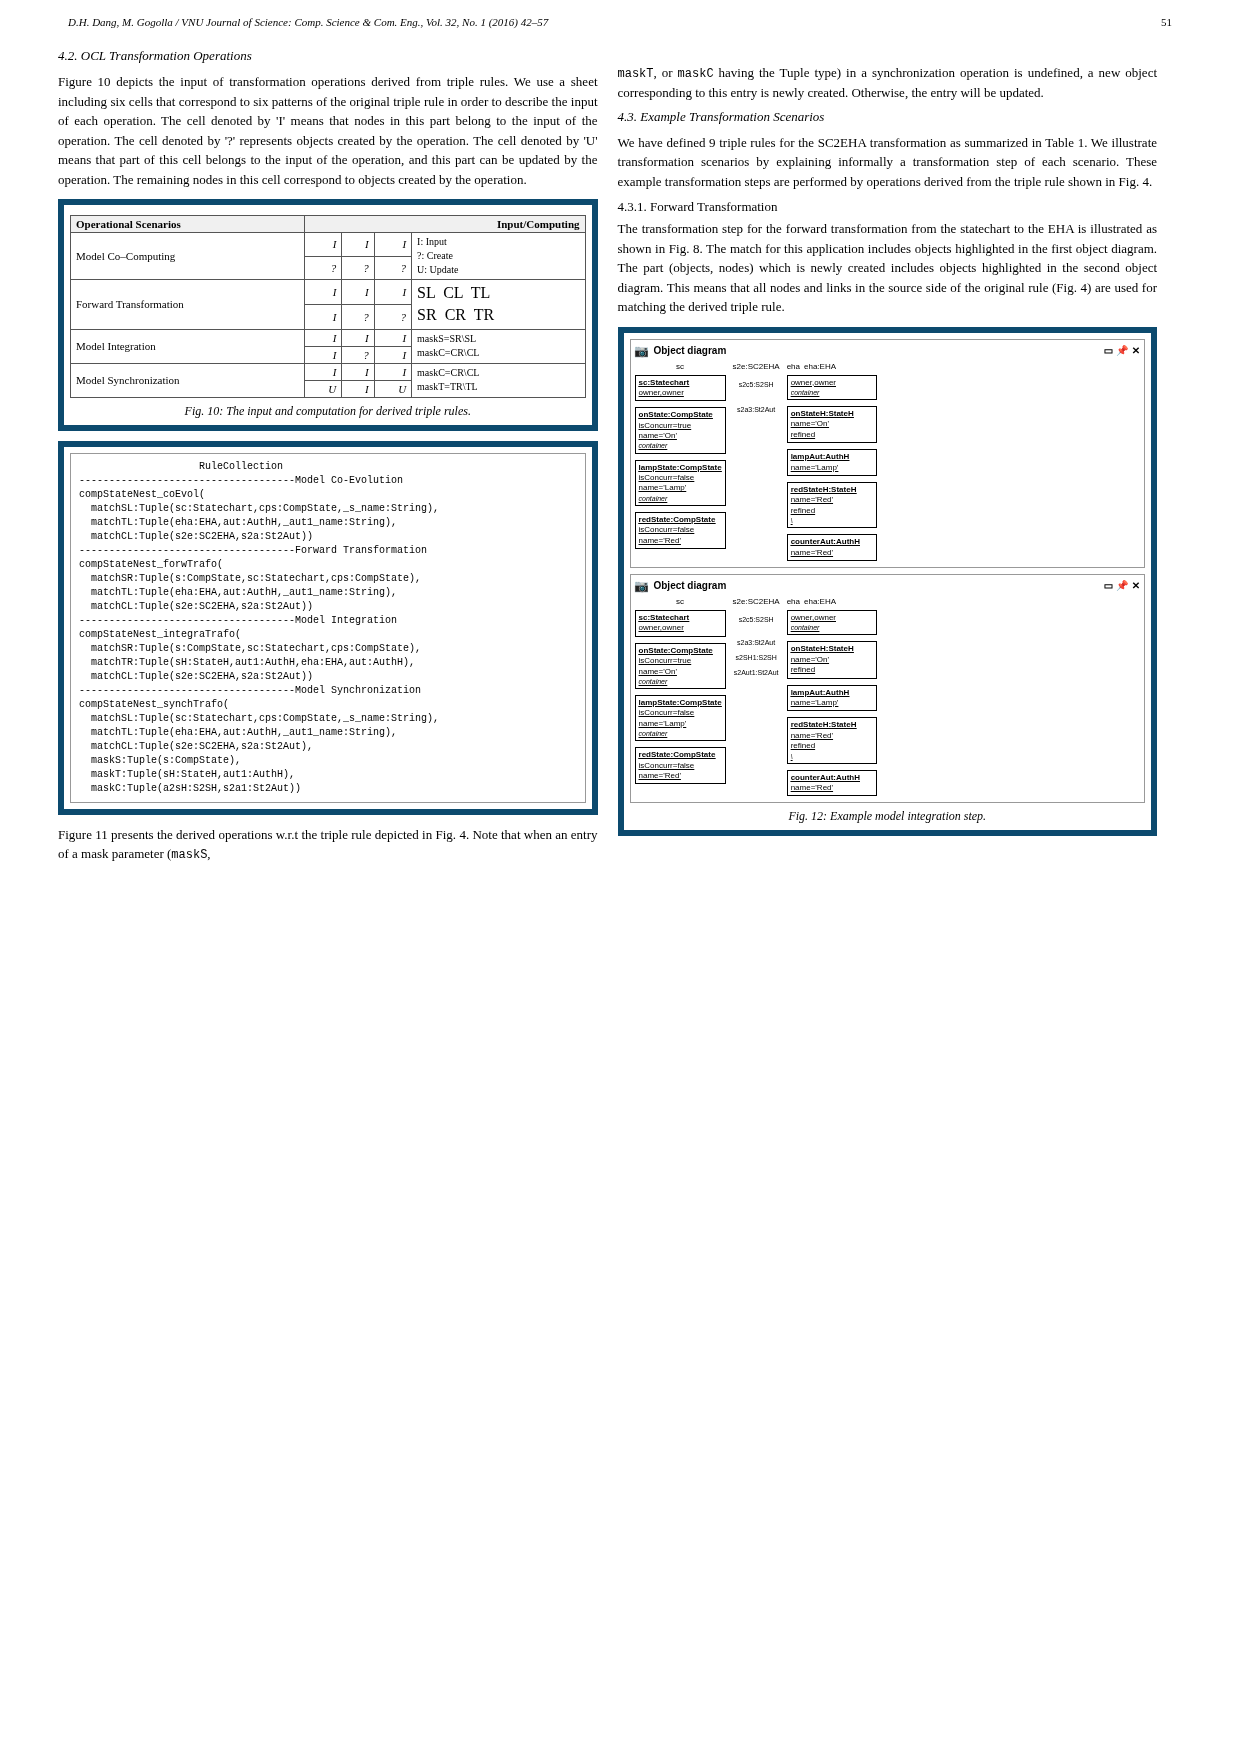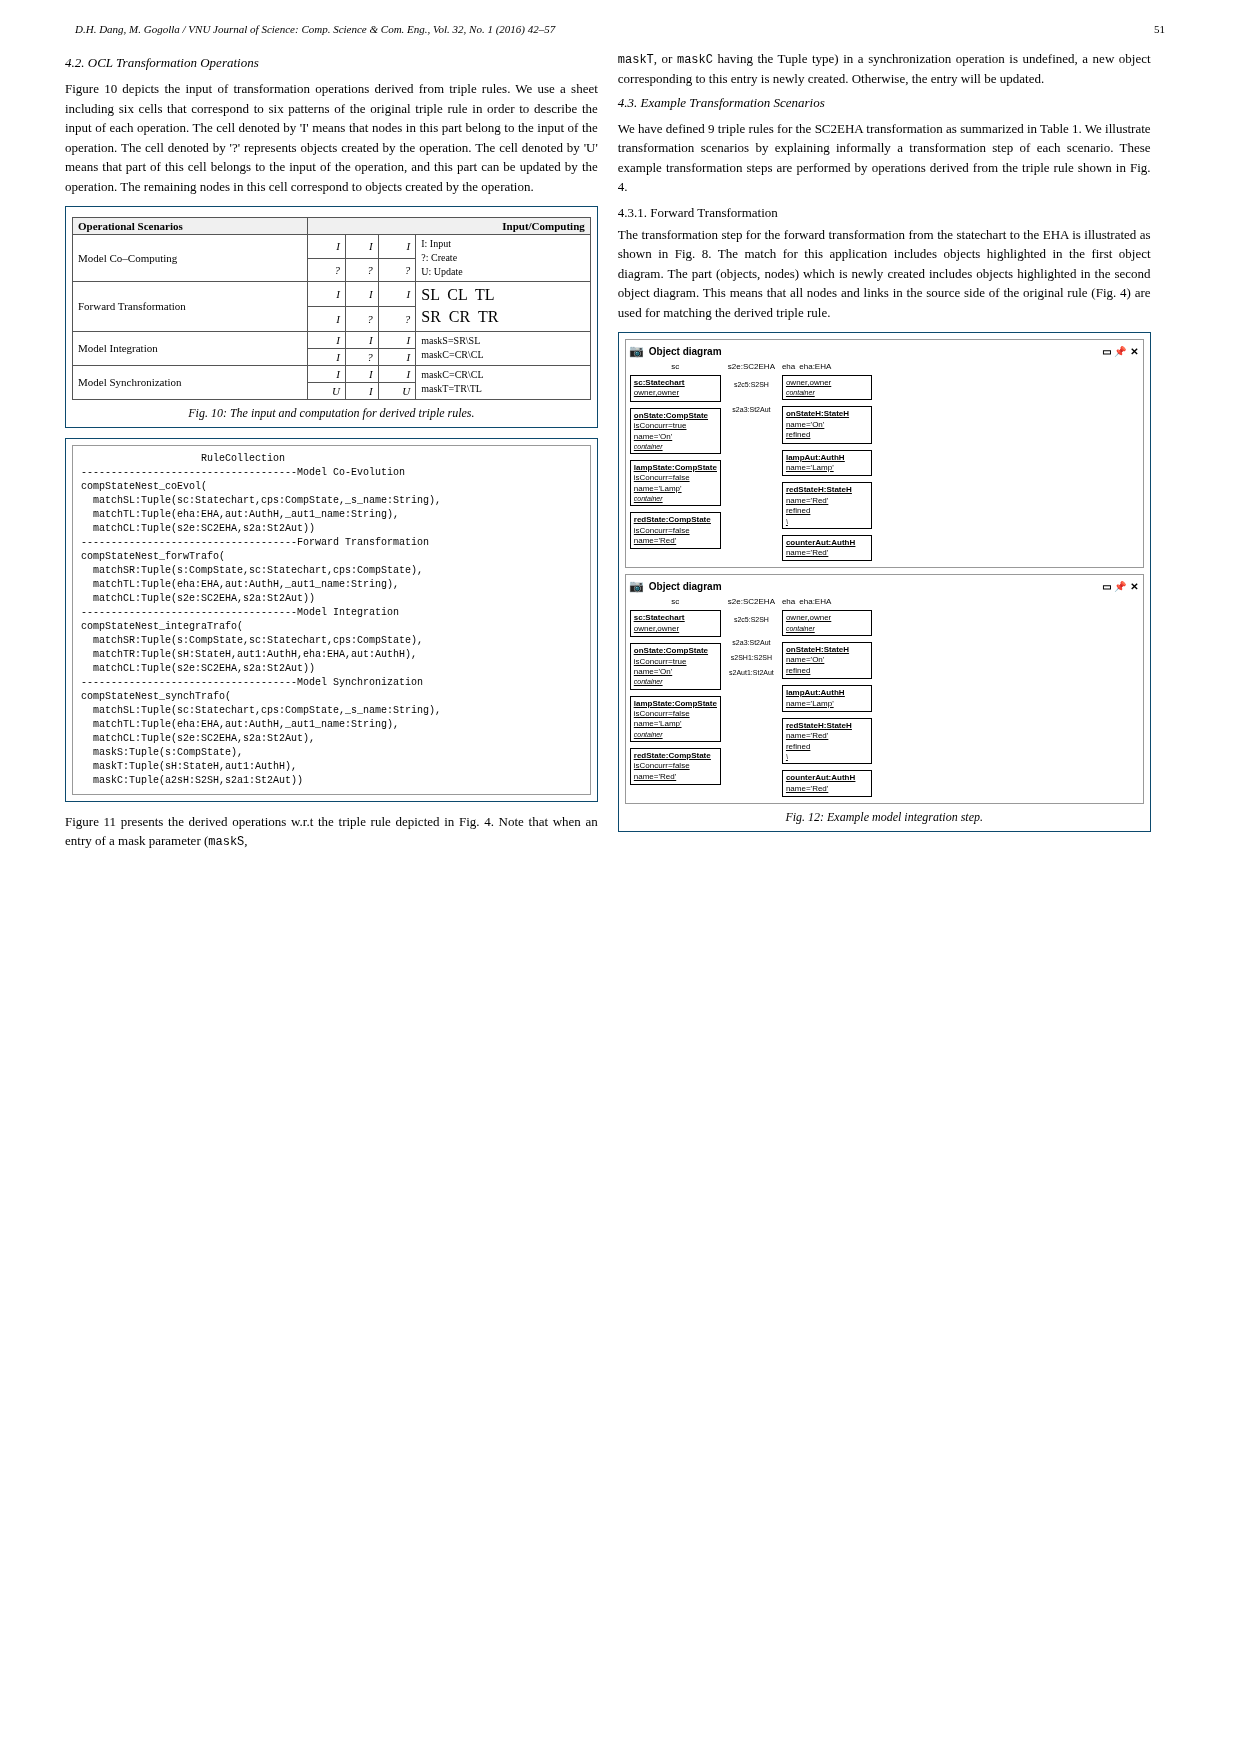--- a/index.html
+++ b/index.html
@@ -7,21 +7,21 @@
       font-family: "Times New Roman", Times, serif;
       font-size: 14px;
       background: #fff;
       color: #000;
       width: 1240px;
       min-height: 1753px;
     }
     .page {
       width: 1240px;
       min-height: 1753px;
-      padding: 15px;
+      padding: 8px;
       position: relative;
     }
     .header {
       text-align: center;
       font-size: 11px;
       padding: 8px 60px 4px 60px;
       border-bottom: none;
       display: flex;
       justify-content: space-between;
       align-items: center;
@@ -38,35 +38,36 @@
       padding: 10px 50px 10px 50px;
       gap: 20px;
     }
     .col-left {
       flex: 1;
       max-width: 48%;
     }
     .col-right {
       flex: 1;
       max-width: 48%;
+      margin-top: 21px;
     }
     .section-title {
       font-style: italic;
       font-size: 13px;
       margin-bottom: 8px;
       margin-top: 6px;
     }
     p {
       font-size: 13px;
       line-height: 1.5;
       text-align: justify;
       margin-bottom: 6px;
     }
     .figure-box {
-      border: 1px solid #0c4a6e;
+      border: 6px solid #0c4a6e;
       margin: 10px 0;
       padding: 6px;
       font-size: 11px;
     }
     .figure-caption {
       font-size: 12px;
       text-align: center;
       margin-top: 6px;
       font-style: italic;
     }

